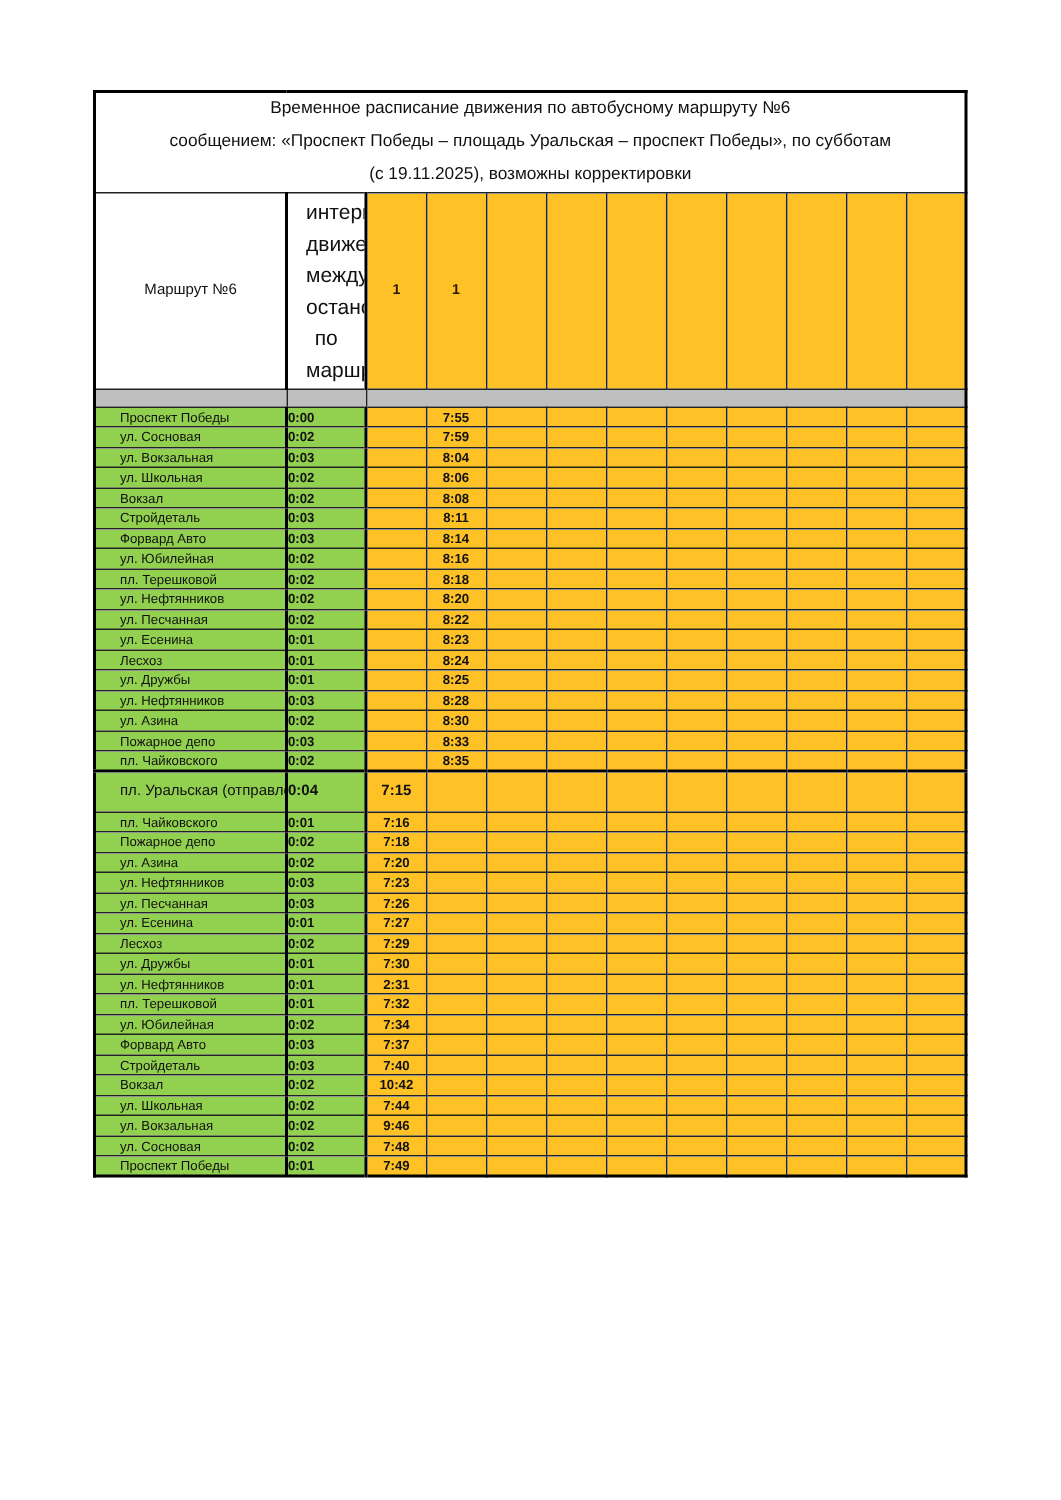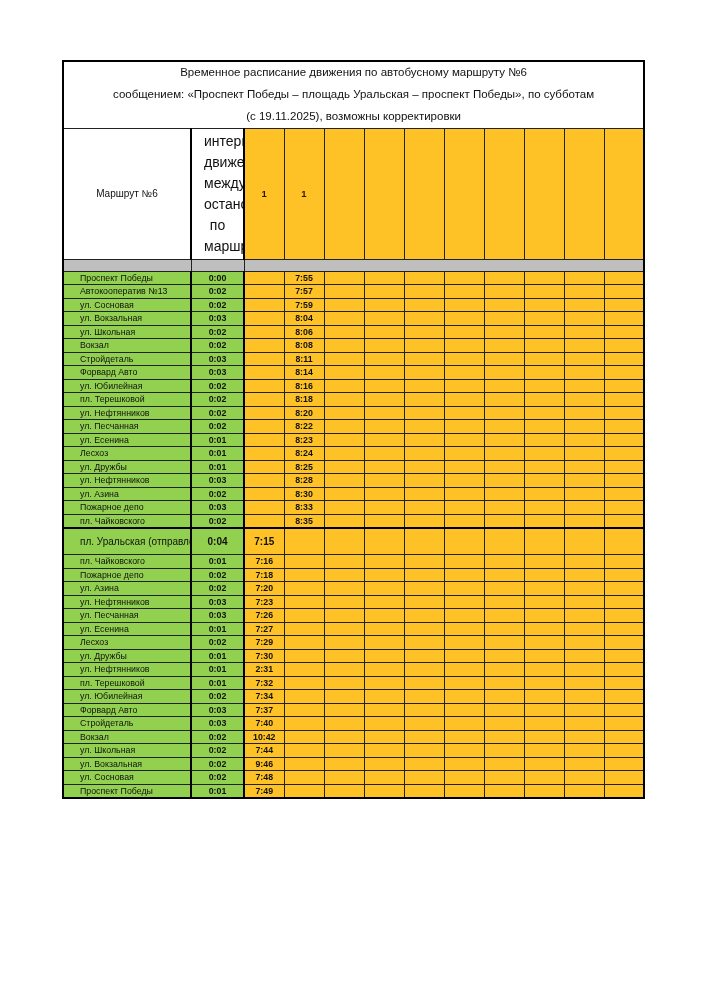--- a/index.html
+++ b/index.html
@@ -27,21 +27,21 @@
     white-space:normal;padding:2px 12px;border-right:2px solid #000;
   }
   td.time-head{background:#ffc226;text-align:center;font-size:9.5px;font-weight:600;color:#2a1a00;}
   
   tr.sep-row{height:12px;}
   tr.sep-row td{background:#bfbfbf;}
   
   tr.r{height:13.5px;}
   tr.r td{font-size:8.8px;}
   td.stop{background:#92d050;text-align:left;padding-left:16px;border-right:2px solid #000;}
-  td.interval{background:#92d050;text-align:center;font-weight:600;border-right:2px solid #000;}
+  td.interval{background:#92d050;font-weight:600;border-right:2px solid #000;}
   td.time{background:#ffc226;text-align:center;font-weight:600;}
   tr.tall{height:27px;}
   tr.tall td{font-size:10px;}
   tr.section-start td{border-top:2px solid #000;}
 </style>
 </head>
 <body>
 
 <div class="sheet">
   <table class="schedule">
@@ -94,34 +94,20 @@
           <td class="time"></td>
           <td class="time"></td>
           <td class="time"></td>
           <td class="time"></td>
           <td class="time"></td>
           <td class="time"></td>
           <td class="time"></td>
           <td class="time"></td>
         </tr>
         <tr class="r">
-          <td class="stop">Автокооператив №13</td>
-          <td class="interval">0:02</td>
-          <td class="time"></td>
-          <td class="time">7:57</td>
-          <td class="time"></td>
-          <td class="time"></td>
-          <td class="time"></td>
-          <td class="time"></td>
-          <td class="time"></td>
-          <td class="time"></td>
-          <td class="time"></td>
-          <td class="time"></td>
-        </tr>
-        <tr class="r">
           <td class="stop">ул. Сосновая</td>
           <td class="interval">0:02</td>
           <td class="time"></td>
           <td class="time">7:59</td>
           <td class="time"></td>
           <td class="time"></td>
           <td class="time"></td>
           <td class="time"></td>
           <td class="time"></td>
           <td class="time"></td>

